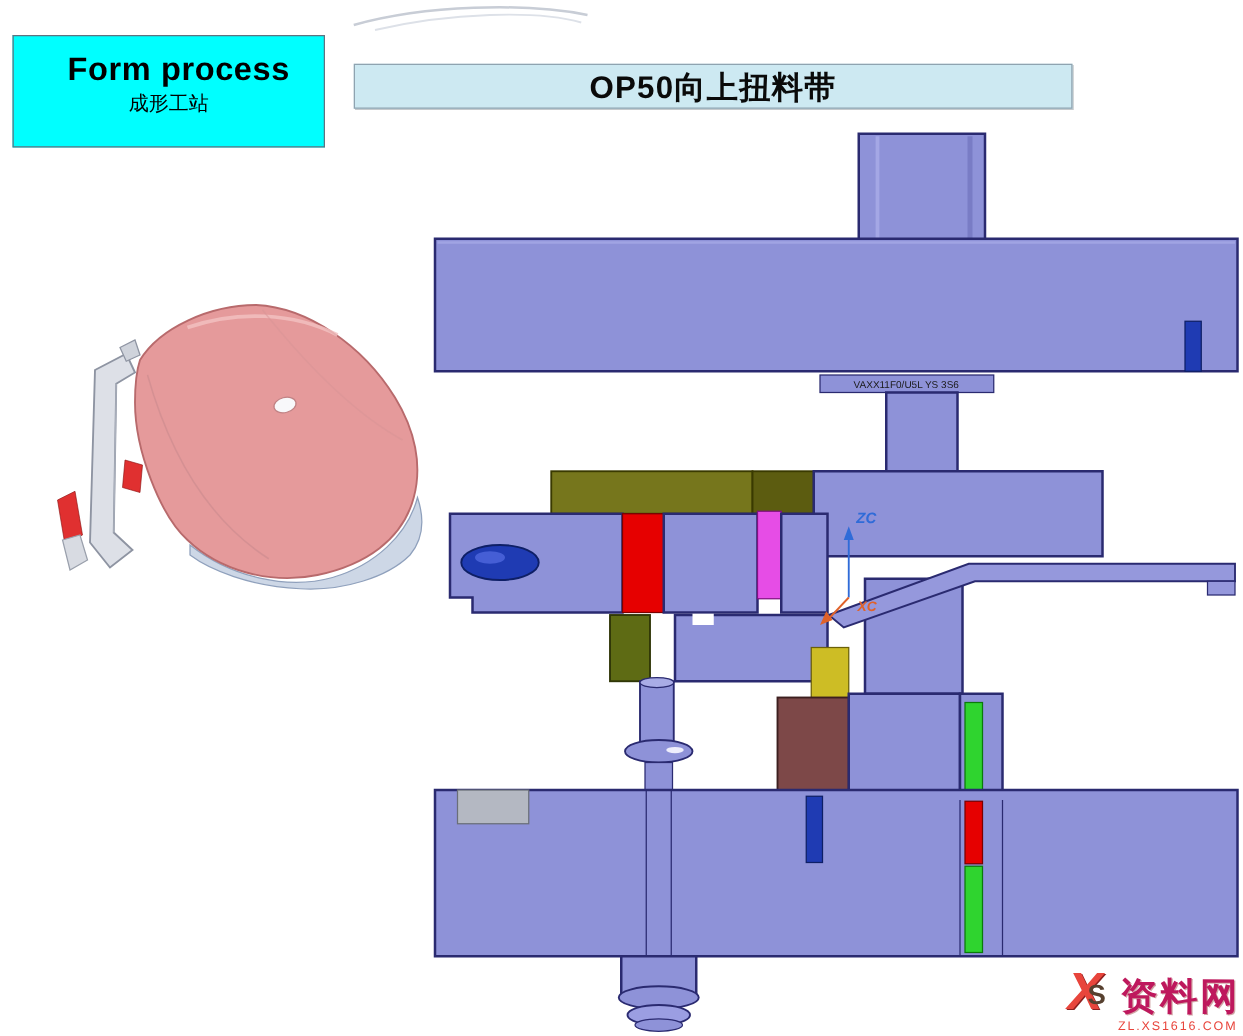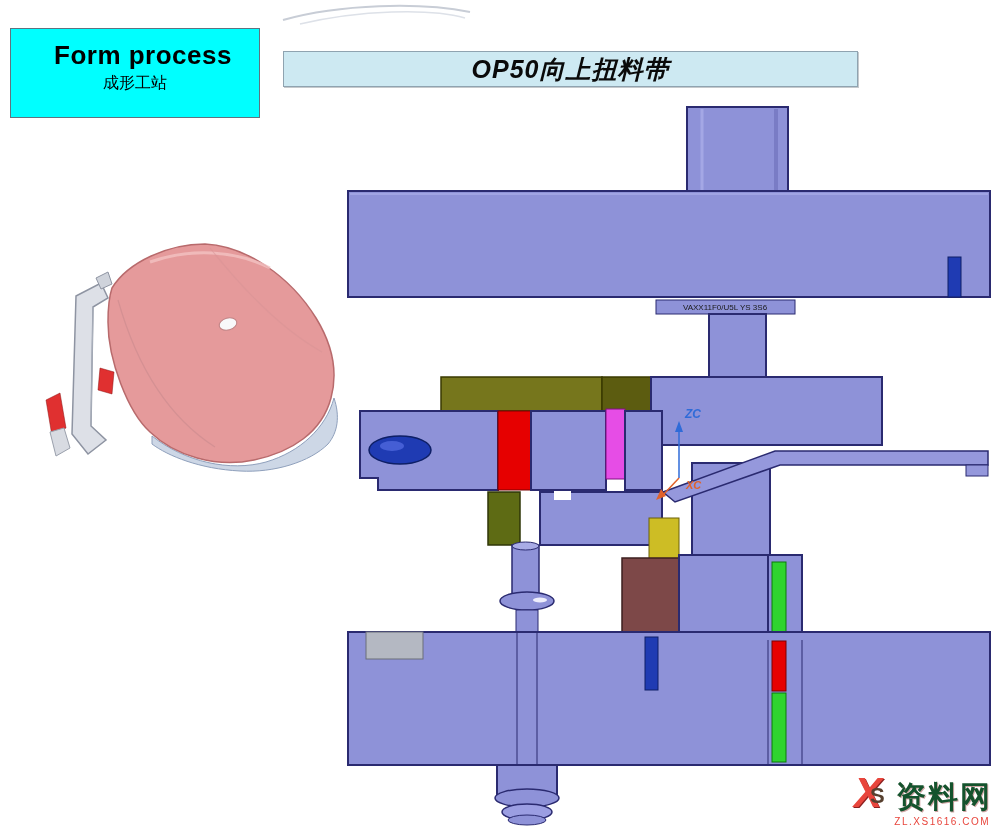--- a/index.html
+++ b/index.html
@@ -16,37 +16,37 @@
   }
   .form-line1{font-size:26px;font-weight:bold;color:#000;margin-top:11px;letter-spacing:.5px;padding-left:16px;}
   .form-line2{font-size:16px;color:#000;font-family:"Liberation Serif", serif;margin-top:2px;}
   
   .title-bar{
     position:absolute;left:283px;top:51px;width:575px;height:36px;
     background:#cde9f2;border:1px solid #8fa3b0;box-sizing:border-box;
     display:flex;align-items:center;justify-content:center;z-index:3;
     box-shadow:1px 1px 0 rgba(90,100,110,.35);
   }
-  .title-text{font-size:25px;font-weight:bold;color:#0a0a0a;letter-spacing:1px;font-style:italic;}
+  .title-text{font-size:25px;font-weight:bold;color:#0a0a0a;letter-spacing:1px;}
   
   .credit{
     position:absolute;left:646px;top:770px;z-index:4;
     font-size:23px;font-weight:bold;color:#1f1f1f;letter-spacing:1px;white-space:nowrap;
   }
   
   .watermark{position:absolute;right:2px;bottom:2px;z-index:5;text-align:right;}
   .wm-row{display:flex;align-items:center;justify-content:flex-end;}
   .wm-logo{position:relative;width:42px;height:44px;display:inline-block;}
   .wm-x{
     position:absolute;left:0;top:-4px;font-size:42px;line-height:44px;font-weight:bold;font-style:italic;
     color:#e8453c;text-shadow:1px 1px 0 #8c1f1f;
   }
   .wm-s{position:absolute;left:16px;top:10px;font-size:22px;line-height:22px;font-weight:bold;color:#57402f;}
   .wm-name{
-    font-size:30px;font-weight:bold;color:#14532d;letter-spacing:2px;
+    font-size:30px;font-weight:bold;color:#be185d;letter-spacing:2px;
     text-shadow:1px 1px 0 rgba(140,30,30,.4);
   }
   .wm-domain{font-size:10px;color:#e8453c;letter-spacing:1.5px;margin-top:-3px;padding-right:2px;}
 </style>
 </head>
 <body>
 
 <div class="stage">
 
   <svg class="cad" width="994" height="829" viewBox="0 0 994 829">

